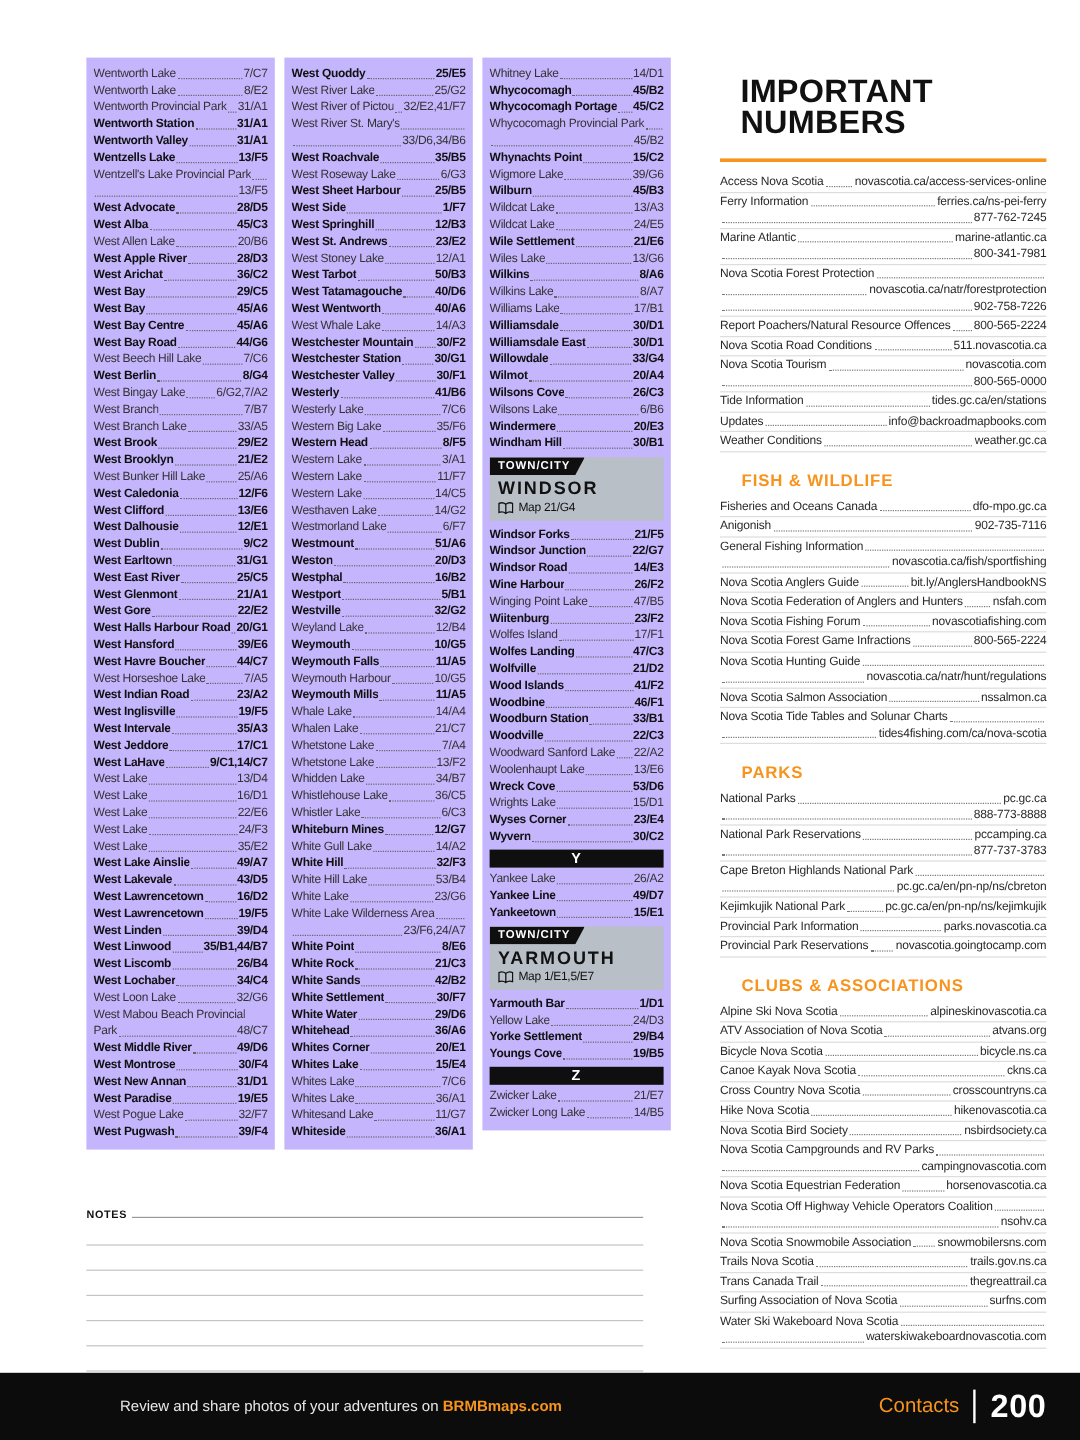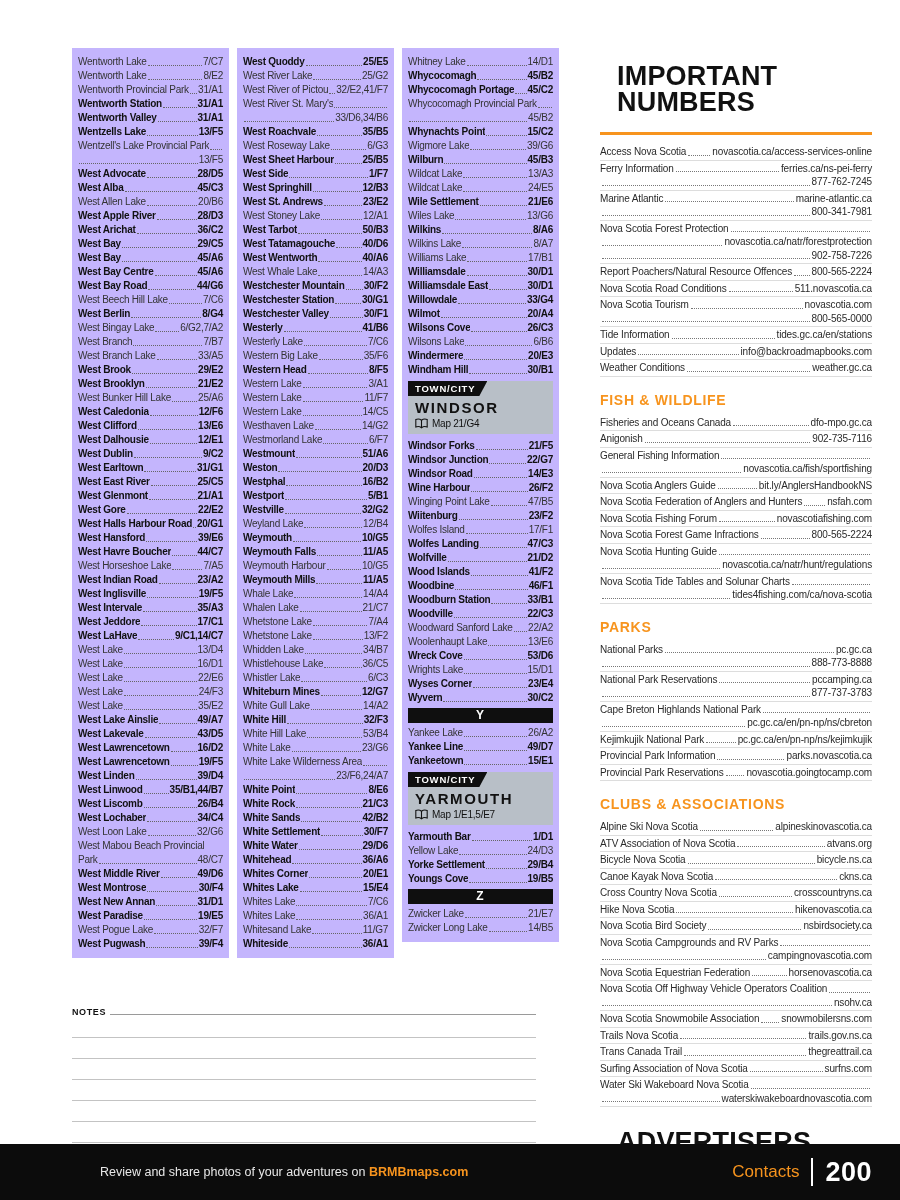--- a/index.html
+++ b/index.html
@@ -20,21 +20,21 @@
   .ttab{display:inline-block;background:#0f0f0f;color:#fff;font-weight:bold;font-size:9.5px;
         letter-spacing:0.8px;padding:2px 12px 2px 7px;
         clip-path:polygon(0 0,100% 0,calc(100% - 8px) 100%,0 100%);}
   .tname{font-weight:800;font-size:15px;letter-spacing:1.6px;padding:3px 7px 1px;color:#111;}
   .tmap{font-size:10px;padding:1px 7px 0;display:flex;align-items:center;gap:4px;color:#111;}
 
   
   .rcol{position:absolute;left:600px;top:46px;width:272px;font-size:10px;letter-spacing:-0.15px;}
   .bigtitle{font-size:27px;line-height:26px;font-weight:800;color:#111;margin:17px;letter-spacing:0.2px;}
   .rule{height:3px;background:#f7941e;margin:7px 0 9px;}
-  .sech{color:#f7941e;font-size:14px;font-weight:800;letter-spacing:0.7px;margin:15px 0 7px;}
+  .sech{color:#f7941e;font-size:14px;font-weight:800;letter-spacing:0.7px;margin:15px 18px 7px;}
   .grp{border-bottom:1px solid #ddd;padding:1px 0;}
   .cr{display:flex;align-items:flex-end;line-height:13.5px;white-space:nowrap;color:#2a2a2a;}
   .cr .cdots{flex:1 1 auto;min-width:3px;border-bottom:1.2px dotted #777;transform:translateY(-3px);margin:0 2px;}
   .advhead{display:flex;align-items:center;gap:5px;margin-top:14px;font-weight:bold;font-size:10.5px;color:#111;}
   .badge{background:#f7941e;color:#fff;font-weight:bold;font-size:9px;padding:1px 4px;letter-spacing:0.5px;}
   .advline{font-size:10.5px;line-height:14.5px;color:#222;}
   .advtitle-wrap{margin-top:22px;}
 
   
   .notes{position:absolute;left:72px;top:1005px;width:464px;}
@@ -1120,20 +1120,27 @@
         </div>
       </div>
       <div class="grp">
         <div class="cr">
           <span class="cl">Nova Scotia Hunting Guide</span>
           <span class="cdots"></span>
         </div>
         <div class="cr">
           <span class="cdots"></span>
           <span class="cv">novascotia.ca/natr/hunt/regulations</span>
+        </div>
+      </div>
+      <div class="grp">
+        <div class="cr">
+          <span class="cl">Nova Scotia Salmon Association</span>
+          <span class="cdots"></span>
+          <span class="cv">nssalmon.ca</span>
         </div>
       </div>
       <div class="grp">
         <div class="cr">
           <span class="cl">Nova Scotia Tide Tables and Solunar Charts</span>
           <span class="cdots"></span>
         </div>
         <div class="cr">
           <span class="cdots"></span>
           <span class="cv">tides4fishing.com/ca/nova-scotia</span>

